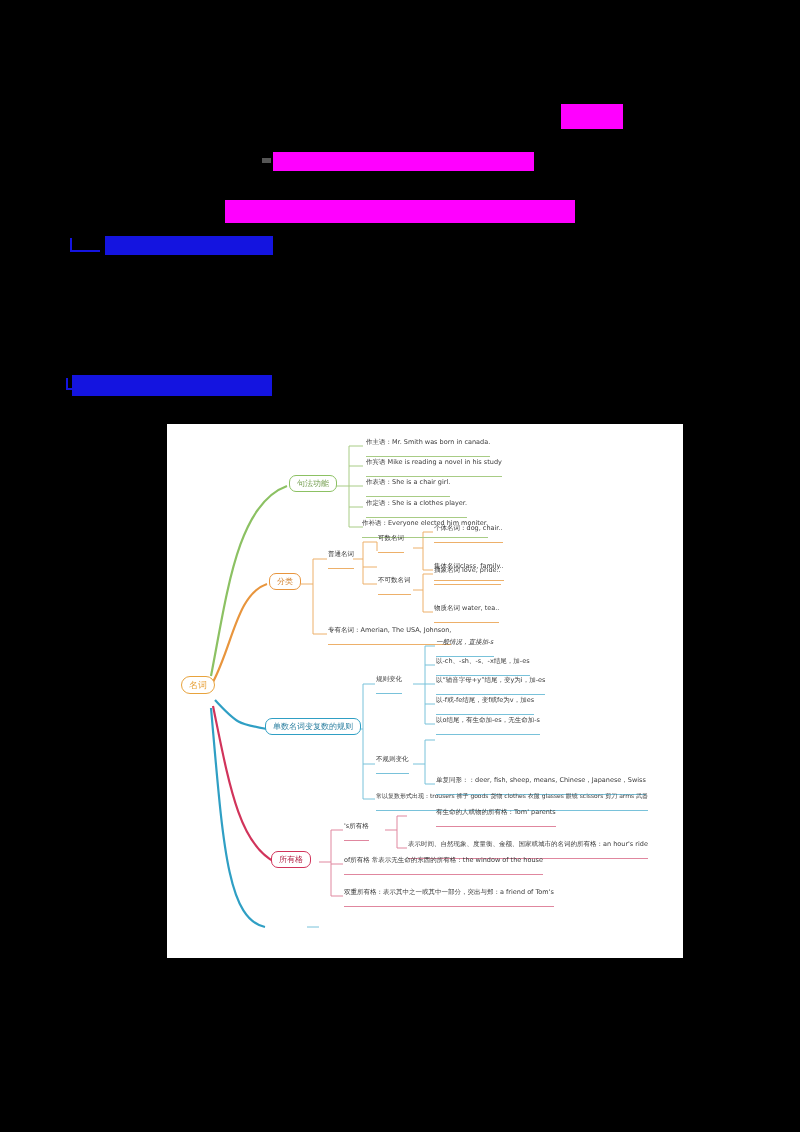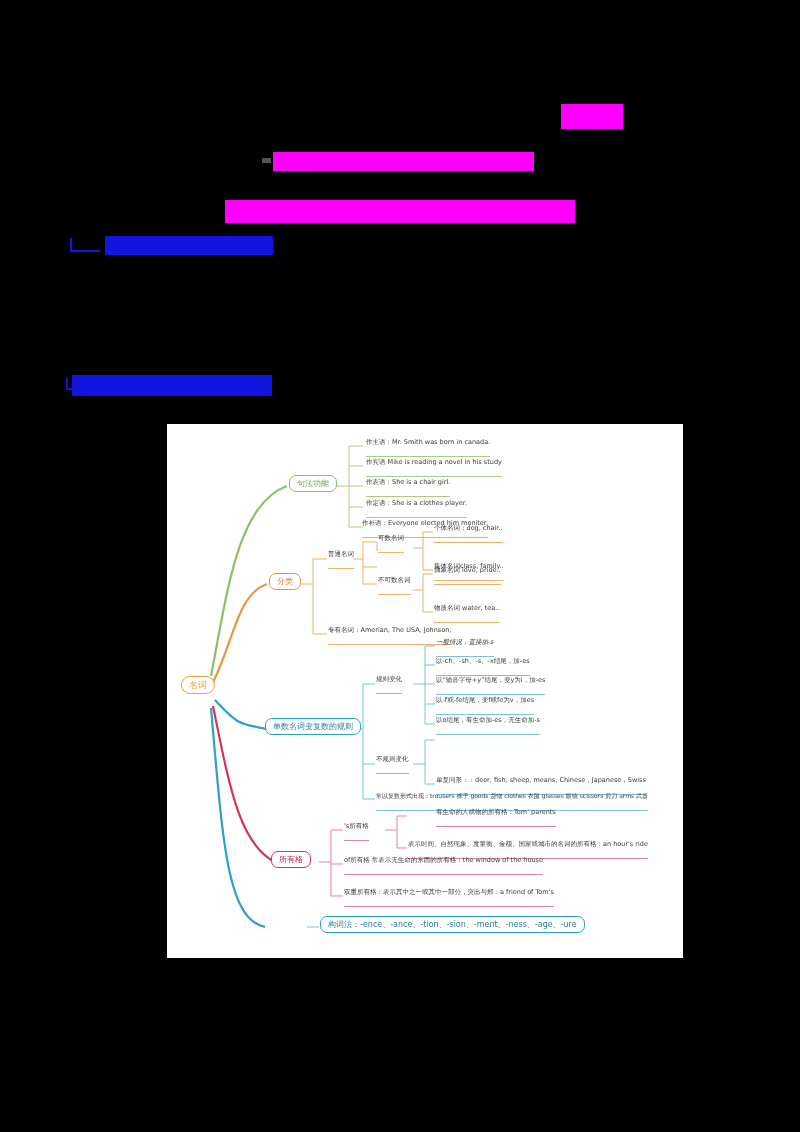--- a/index.html
+++ b/index.html
@@ -180,17 +180,16 @@
     <div class="leaf u-blue fs65" style="left:269px;top:352px;">单复同形：：deer, fish, sheep, means, Chinese，Japanese，Swiss</div>
     <div class="leaf u-blue fs6" style="left:209px;top:368px;">常以复数形式出现：trousers 裤子 goods 货物 clothes 衣服 glasses 眼镜 scissors 剪刀 arms 武器</div>
 
     <div class="node boxed b-pink fs8" style="left:104px;top:427px;">所有格</div>
     <div class="leaf u-pink fs65" style="left:177px;top:398px;">'s所有格</div>
     <div class="leaf u-pink fs65" style="left:241px;top:384px;margin-left:28px;">有生命的人或物的所有格：Tom' parents</div>
     <div class="leaf u-pink fs65" style="left:241px;top:416px;">表示时间、自然现象、度量衡、金额、国家或城市的名词的所有格：an hour's ride</div>
     <div class="leaf u-pink fs65" style="left:177px;top:432px;">of所有格 常表示无生命的东西的所有格：the window of the house</div>
     <div class="leaf u-pink fs65" style="left:177px;top:464px;">双重所有格：表示其中之一或其中一部分，突出与郑：a friend of Tom's</div>
 
-    <div class="node boxed b-blue fs8" style="left:153px;top:492px;">构词法：-ence、-ance、-tion、-sion、-ment、-ness、-age、-ure</div>
 
    </div>
   </div>
 </div>
 
 </body></html>

